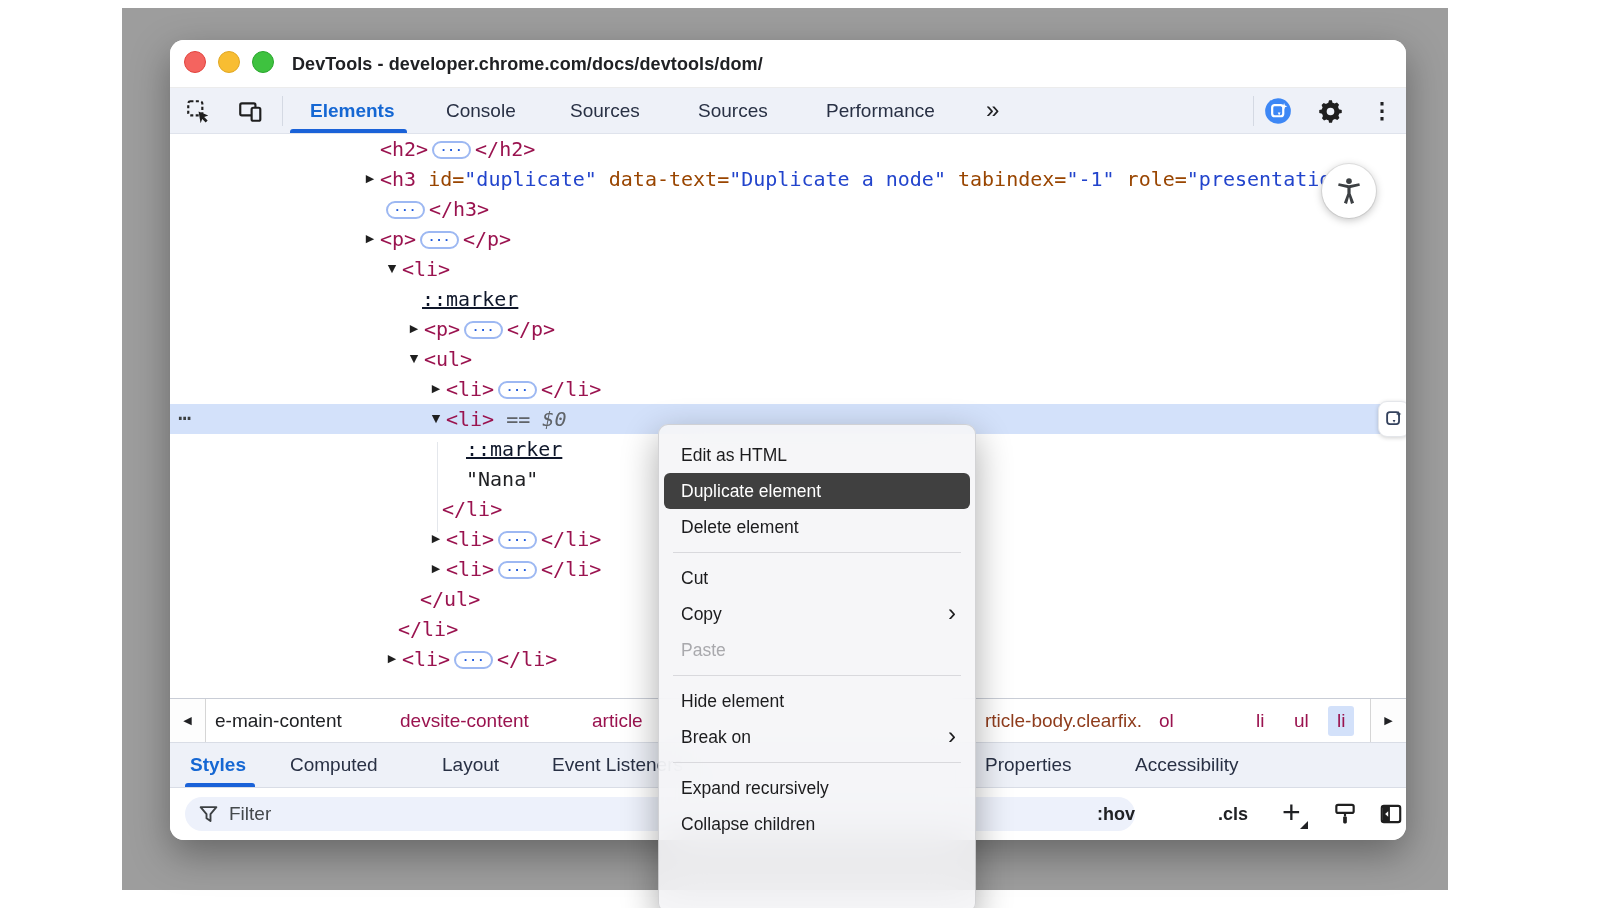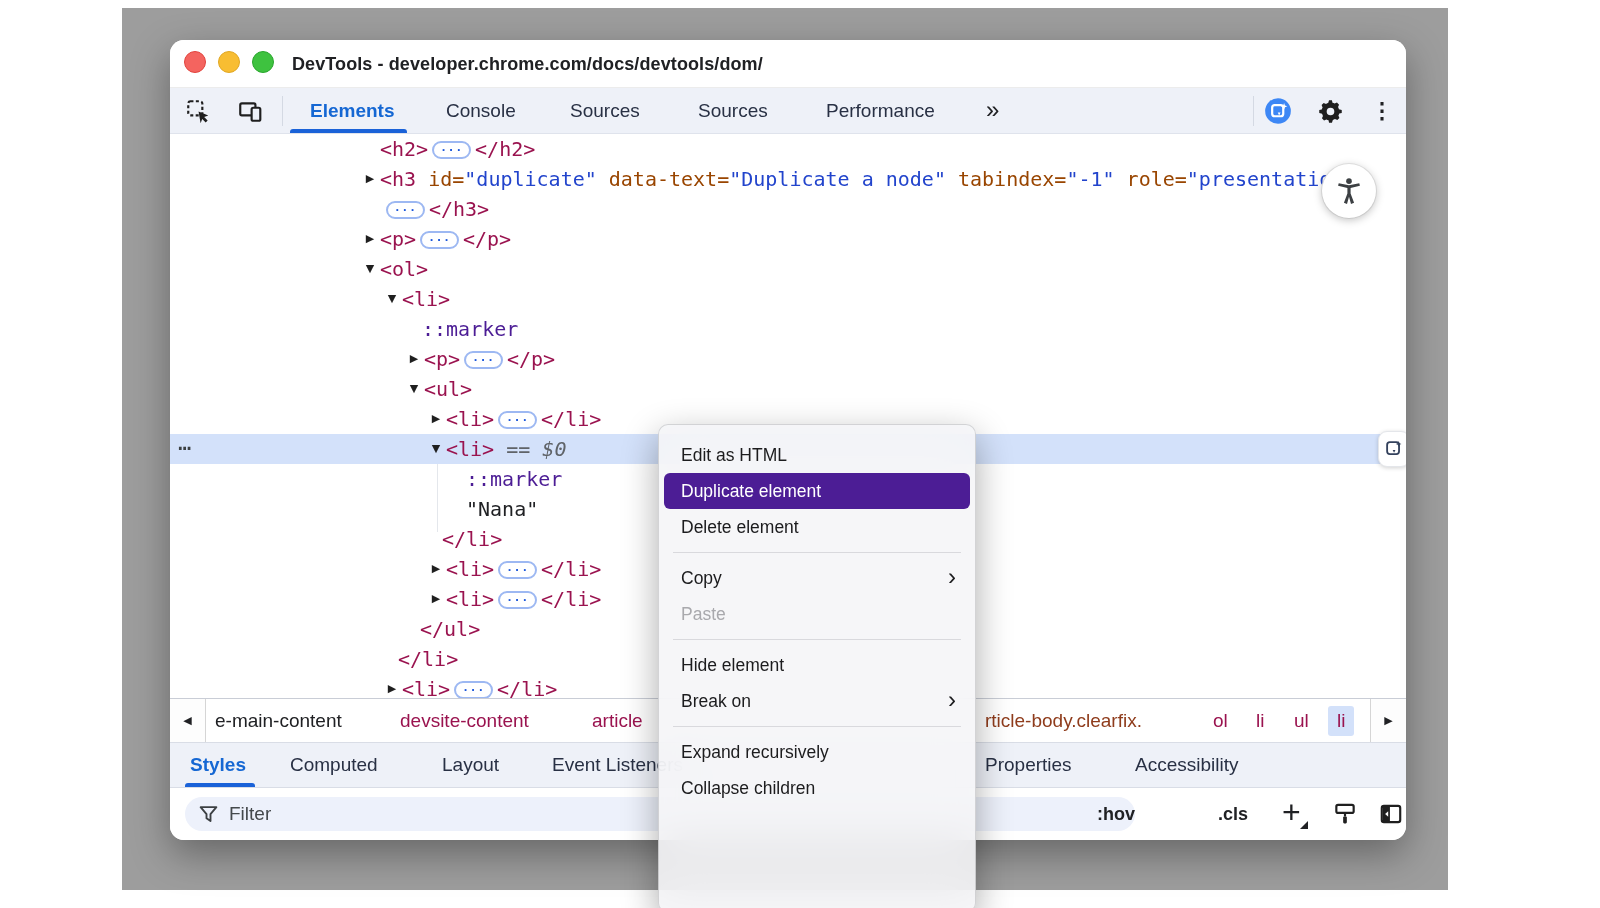--- a/index.html
+++ b/index.html
@@ -37,21 +37,21 @@
   .row { position:relative; height:30px; line-height:30px; white-space:nowrap; padding-left:var(--ind); }
   .row:first-child { margin-top:-22px; }
   .row.sel { background:#d3e1fa; }
   .ar { position:absolute; left:calc(var(--ind) - 19px); top:0; width:18px; text-align:center;
         font-size:11px; color:#1f1f1f; cursor:pointer; font-family:"DejaVu Sans", sans-serif; }
   .ar.down::before { content:"▼"; }
   .ar.right::before { content:"▶"; }
   .tg { color:#9a134f; }
   .at { color:#994500; }
   .vl { color:#2244cc; }
-  .mk { color:#4c1d95; }
+  .mk { color:#0f172a;text-decoration:underline; }
   .st { color:#202124; }
   .eq { color:#5f6368; }
   .dl { color:#5f6368; font-style:italic; }
   .pill { display:inline-block; vertical-align:2px; margin:0 4px; padding:0 6px; height:18px; line-height:16px;
           border:2px solid #9db8f2; border-radius:10px; color:#1a56db; font-size:11px; font-weight:700;
           letter-spacing:1px; cursor:pointer; background:#fff; }
   .pill::before { content:"···"; }
   .cont { margin-left:6px; }
   .hover-dots { position:absolute; left:8px; top:0; line-height:28px; font-size:22px; color:#3c4043; letter-spacing:1px; cursor:pointer; }
   .guide { position:absolute; left:267px; top:308px; width:1px; height:90px; background:#e4e7ec; }
@@ -92,21 +92,21 @@
   .plus-corner { position:absolute; left:22px; top:33px; width:0; height:0; border-left:8px solid transparent; border-bottom:8px solid #202124; }
   .fb-icon { position:absolute; top:13px; cursor:pointer; }
 
   
   .ctx-menu { position:absolute; left:658px; top:424px; width:318px; height:489px; z-index:50;
               background:rgba(245,245,247,0.88); backdrop-filter:blur(22px); -webkit-backdrop-filter:blur(22px);
               border:1px solid rgba(0,0,0,0.14); border-radius:10px;
               box-shadow:0 12px 36px rgba(0,0,0,0.33); padding-top:12px; }
   .mi { position:relative; height:36px; line-height:36px; margin:0 5px; padding:0 17px; border-radius:6px;
         font-size:17.5px; color:#1c1c1e; cursor:pointer; }
-  .mi.hl { background:#4c1d95; color:#ffffff; }
+  .mi.hl { background:#404040; color:#ffffff; }
   .mi.disabled { color:#a9a9ad; }
   .mi.has-sub::after { content:"›"; position:absolute; right:14px; top:0; line-height:34px; font-size:24px; color:#1c1c1e; }
   .msep { height:1px; background:#d9d9dd; margin:7px 14px; }
 </style>
 </head>
 <body>
 
 <div class="page">
   <div class="backdrop"></div>
 
@@ -163,21 +163,20 @@
       <div class="guide"></div>
 
       <div class="row" style="--ind:210px"><span class="tg">&lt;h2&gt;</span><span class="pill"></span><span class="tg">&lt;/h2&gt;</span></div>
 
       <div class="row" style="--ind:210px"><span class="ar right"></span><span class="tg">&lt;h3</span><span class="at"> id=</span><span class="vl">"duplicate"</span><span class="at"> data-text=</span><span class="vl">"Duplicate a node"</span><span class="at"> tabindex=</span><span class="vl">"-1"</span><span class="at"> role=</span><span class="vl">"presentation"</span><span class="tg">&gt;</span></div>
 
       <div class="row" style="--ind:210px"><span class="pill cont"></span><span class="tg">&lt;/h3&gt;</span></div>
 
       <div class="row" style="--ind:210px"><span class="ar right"></span><span class="tg">&lt;p&gt;</span><span class="pill"></span><span class="tg">&lt;/p&gt;</span></div>
 
-      <div class="row" style="--ind:210px"><span class="ar down"></span><span class="tg">&lt;ol&gt;</span></div>
 
       <div class="row" style="--ind:232px"><span class="ar down"></span><span class="tg">&lt;li&gt;</span></div>
 
       <div class="row" style="--ind:252px"><span class="mk">::marker</span></div>
 
       <div class="row" style="--ind:254px"><span class="ar right"></span><span class="tg">&lt;p&gt;</span><span class="pill"></span><span class="tg">&lt;/p&gt;</span></div>
 
       <div class="row" style="--ind:254px"><span class="ar down"></span><span class="tg">&lt;ul&gt;</span></div>
 
       <div class="row" style="--ind:276px"><span class="ar right"></span><span class="tg">&lt;li&gt;</span><span class="pill"></span><span class="tg">&lt;/li&gt;</span></div>
@@ -206,21 +205,21 @@
 
       <div class="row" style="--ind:232px"><span class="ar right"></span><span class="tg">&lt;li&gt;</span><span class="pill"></span><span class="tg">&lt;/li&gt;</span></div>
 
     </div>
 
     <div class="crumbs">
       <span class="crumb dark" style="left:45px">e-main-content</span>
       <span class="crumb" style="left:230px">devsite-content</span>
       <span class="crumb" style="left:422px">article</span>
       <span class="crumb cls-part" style="left:815px">rticle-body.clearfix.</span>
-      <span class="crumb" style="left:1043px">ol</span>
+      <span class="crumb" style="left:989px">ol</span>
       <span class="crumb" style="left:1086px">li</span>
       <span class="crumb" style="left:1124px">ul</span>
       <span class="crumb sel" style="left:1158px">li</span>
       <span class="crumb-nav left">◀</span>
       <span class="crumb-nav right">▶</span>
     </div>
 
     <div class="btabs">
       <span class="btab active" style="left:20px">Styles</span>
       <span class="btab" style="left:120px">Computed</span>
@@ -266,20 +265,21 @@
           <path d="M3.8 8.1 l7 1.6 v4.1 l-2.6 7 2.3 0.9 1.5-5.3 1.5 5.3 2.3-0.9 -2.6-7 v-4.1 l7-1.6 -0.5-2 -7.7 1.6 -7.7-1.6z" fill="#3c4043"></path>
         </svg>
     </span>
   </div>
 
   <div class="ctx-menu">
     <div class="mi">Edit as HTML</div>
     <div class="mi hl">Duplicate element</div>
     <div class="mi">Delete element</div>
     <div class="msep"></div>
+    <div class="mi">Cut</div>
     <div class="mi has-sub">Copy</div>
     <div class="mi disabled">Paste</div>
     <div class="msep"></div>
     <div class="mi">Hide element</div>
     <div class="mi has-sub">Break on</div>
     <div class="msep"></div>
     <div class="mi">Expand recursively</div>
     <div class="mi">Collapse children</div>
   </div>
 </div>

